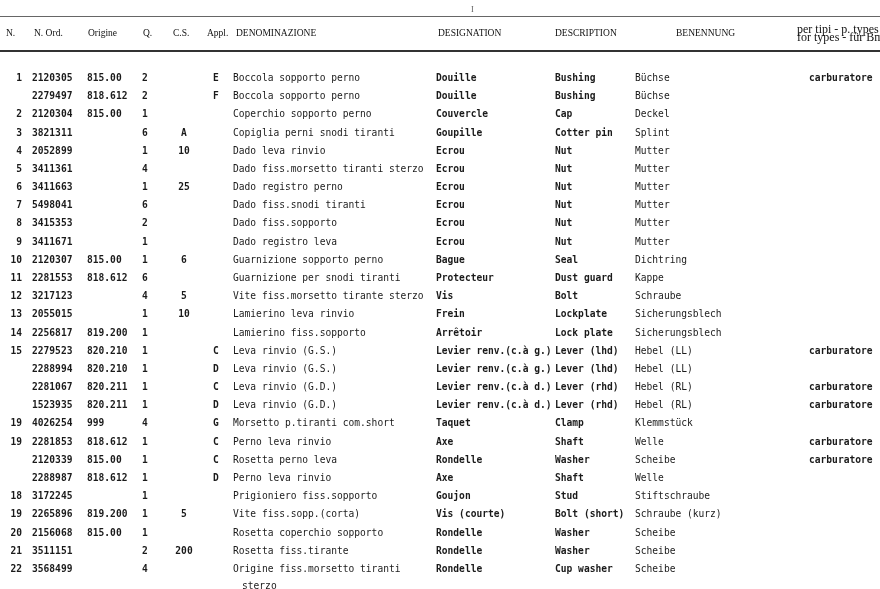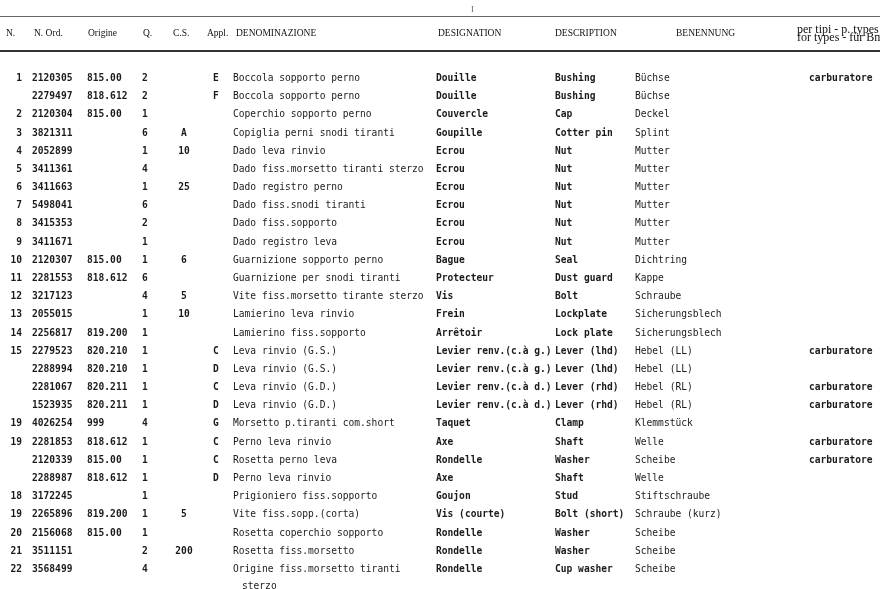--- a/index.html
+++ b/index.html
@@ -389,21 +389,21 @@
       <span class="c ben">Scheibe</span>
       <span class="c types"></span>
     </div>
     <div class="row" style="top: 544.68px;">
       <span class="c n bold">21</span>
       <span class="c ord bold">3511151</span>
       <span class="c orig bold"></span>
       <span class="c q bold">2</span>
       <span class="c cs bold">200</span>
       <span class="c appl bold"></span>
-      <span class="c den">Rosetta fiss.morsetto</span>
+      <span class="c den">Rosetta fiss.tirante</span>
       <span class="c des">Rondelle</span>
       <span class="c desc">Washer</span>
       <span class="c ben">Scheibe</span>
       <span class="c types"></span>
     </div>
     <div class="row" style="top: 562.86px;">
       <span class="c n bold">22</span>
       <span class="c ord bold">3568499</span>
       <span class="c orig bold"></span>
       <span class="c q bold">4</span>

